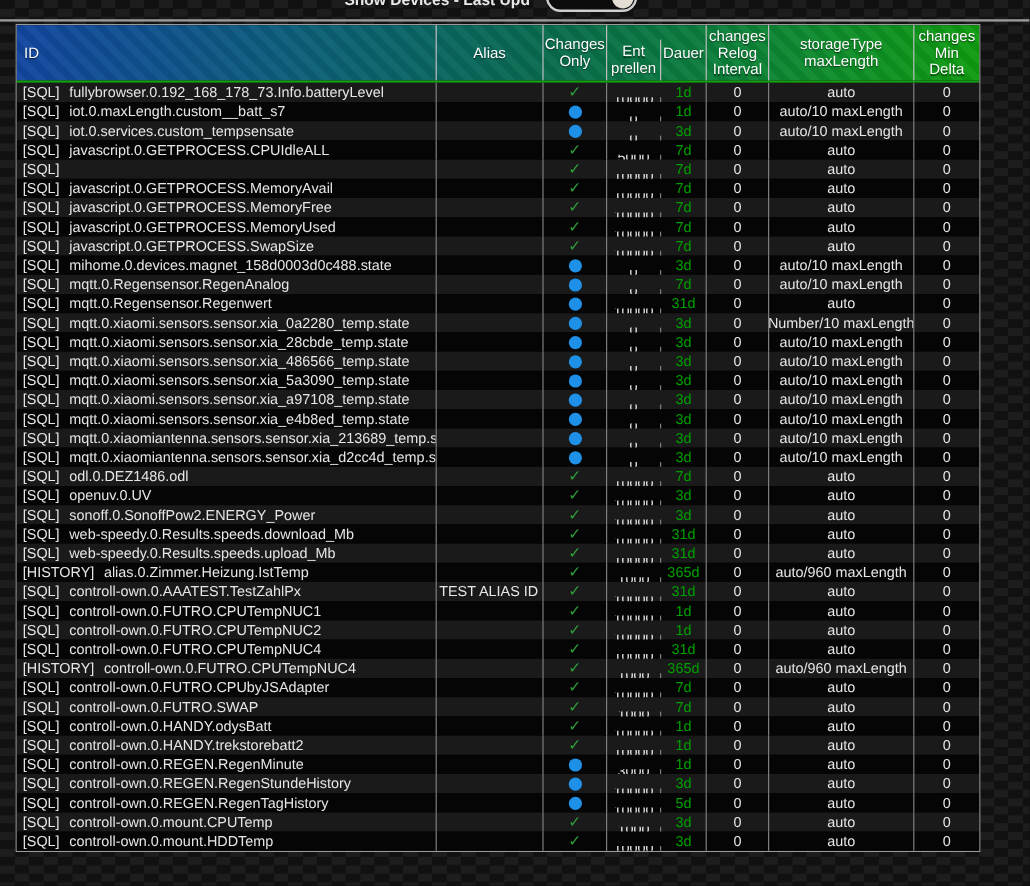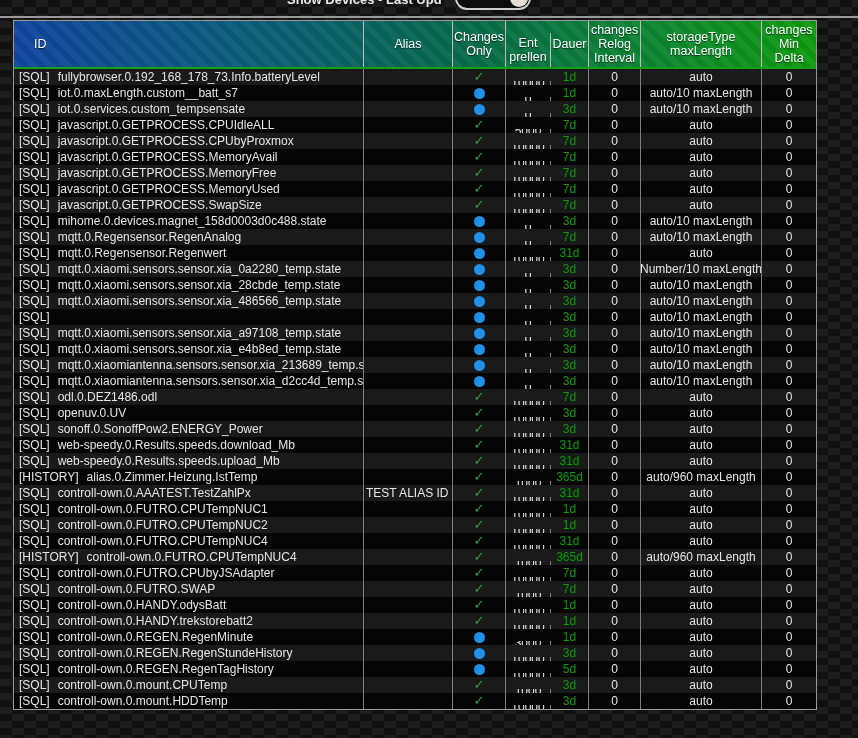--- a/index.html
+++ b/index.html
@@ -37,21 +37,21 @@
       repeating-linear-gradient(45deg, rgba(255,255,255,0.03) 0 6px, rgba(0,0,0,0.05) 6px 12px),
       linear-gradient(90deg,#1246a0 0%,#0c5f78 30%,#086b4e 55%,#0e8a30 82%,#0f9c10 100%);
     border-bottom:2px solid #17a017;
   }
   .th{
     display:flex;align-items:center;justify-content:center;text-align:center;
     color:#fff;font-size:12.5px;line-height:14px;
     border-right:1px solid #bdbdbd;box-sizing:border-box;padding:1px 2px;
     text-shadow:0 1px 1px rgba(0,0,0,.6);
   }
-  .th:first-child{justify-content:flex-start;padding-left:20px;text-align:left;}
+  .th:first-child{justify-content:flex-start;padding-left:6px;text-align:left;}
   .th:last-child{border-right:none;}
   .row{display:flex;height:16px;line-height:16px;font-size:12px;color:#e6e6e6;}
   .row.odd{background:#1a1a1a;}
   .row.even{background:#050505;}
   .td{
     box-sizing:border-box;border-right:1px solid #7e7e7e;
     white-space:nowrap;overflow:hidden;text-align:center;
     display:flex;align-items:center;justify-content:center;
   }
   .td:last-child{border-right:none;}
@@ -151,21 +151,20 @@
         <div class="td c-dauer">
           <div class="dauer-val">7d</div>
         </div>
         <div class="td c-relog">0</div>
         <div class="td c-storage">auto</div>
         <div class="td c-delta">0</div>
       </div>
       <div class="row odd">
         <div class="td idcell c-id">
           <div class="prefix">[SQL]</div>
-          <span>javascript.0.GETPROCESS.CPUbyProxmox</span>
         </div>
         <div class="td aliascell c-alias"></div>
         <div class="td c-changes">
           <div class="check">✓</div>
         </div>
         <div class="td c-deb">10000</div>
         <div class="td c-dauer">
           <div class="dauer-val">7d</div>
         </div>
         <div class="td c-relog">0</div>
@@ -338,20 +337,21 @@
         <div class="td c-dauer">
           <div class="dauer-val">3d</div>
         </div>
         <div class="td c-relog">0</div>
         <div class="td c-storage">auto/10 maxLength</div>
         <div class="td c-delta">0</div>
       </div>
       <div class="row even">
         <div class="td idcell c-id">
           <div class="prefix">[SQL]</div>
+          <span>mqtt.0.xiaomi.sensors.sensor.xia_5a3090_temp.state</span>
         </div>
         <div class="td aliascell c-alias"></div>
         <div class="td c-changes">
           <div class="dot"></div>
         </div>
         <div class="td c-deb">0</div>
         <div class="td c-dauer">
           <div class="dauer-val">3d</div>
         </div>
         <div class="td c-relog">0</div>

